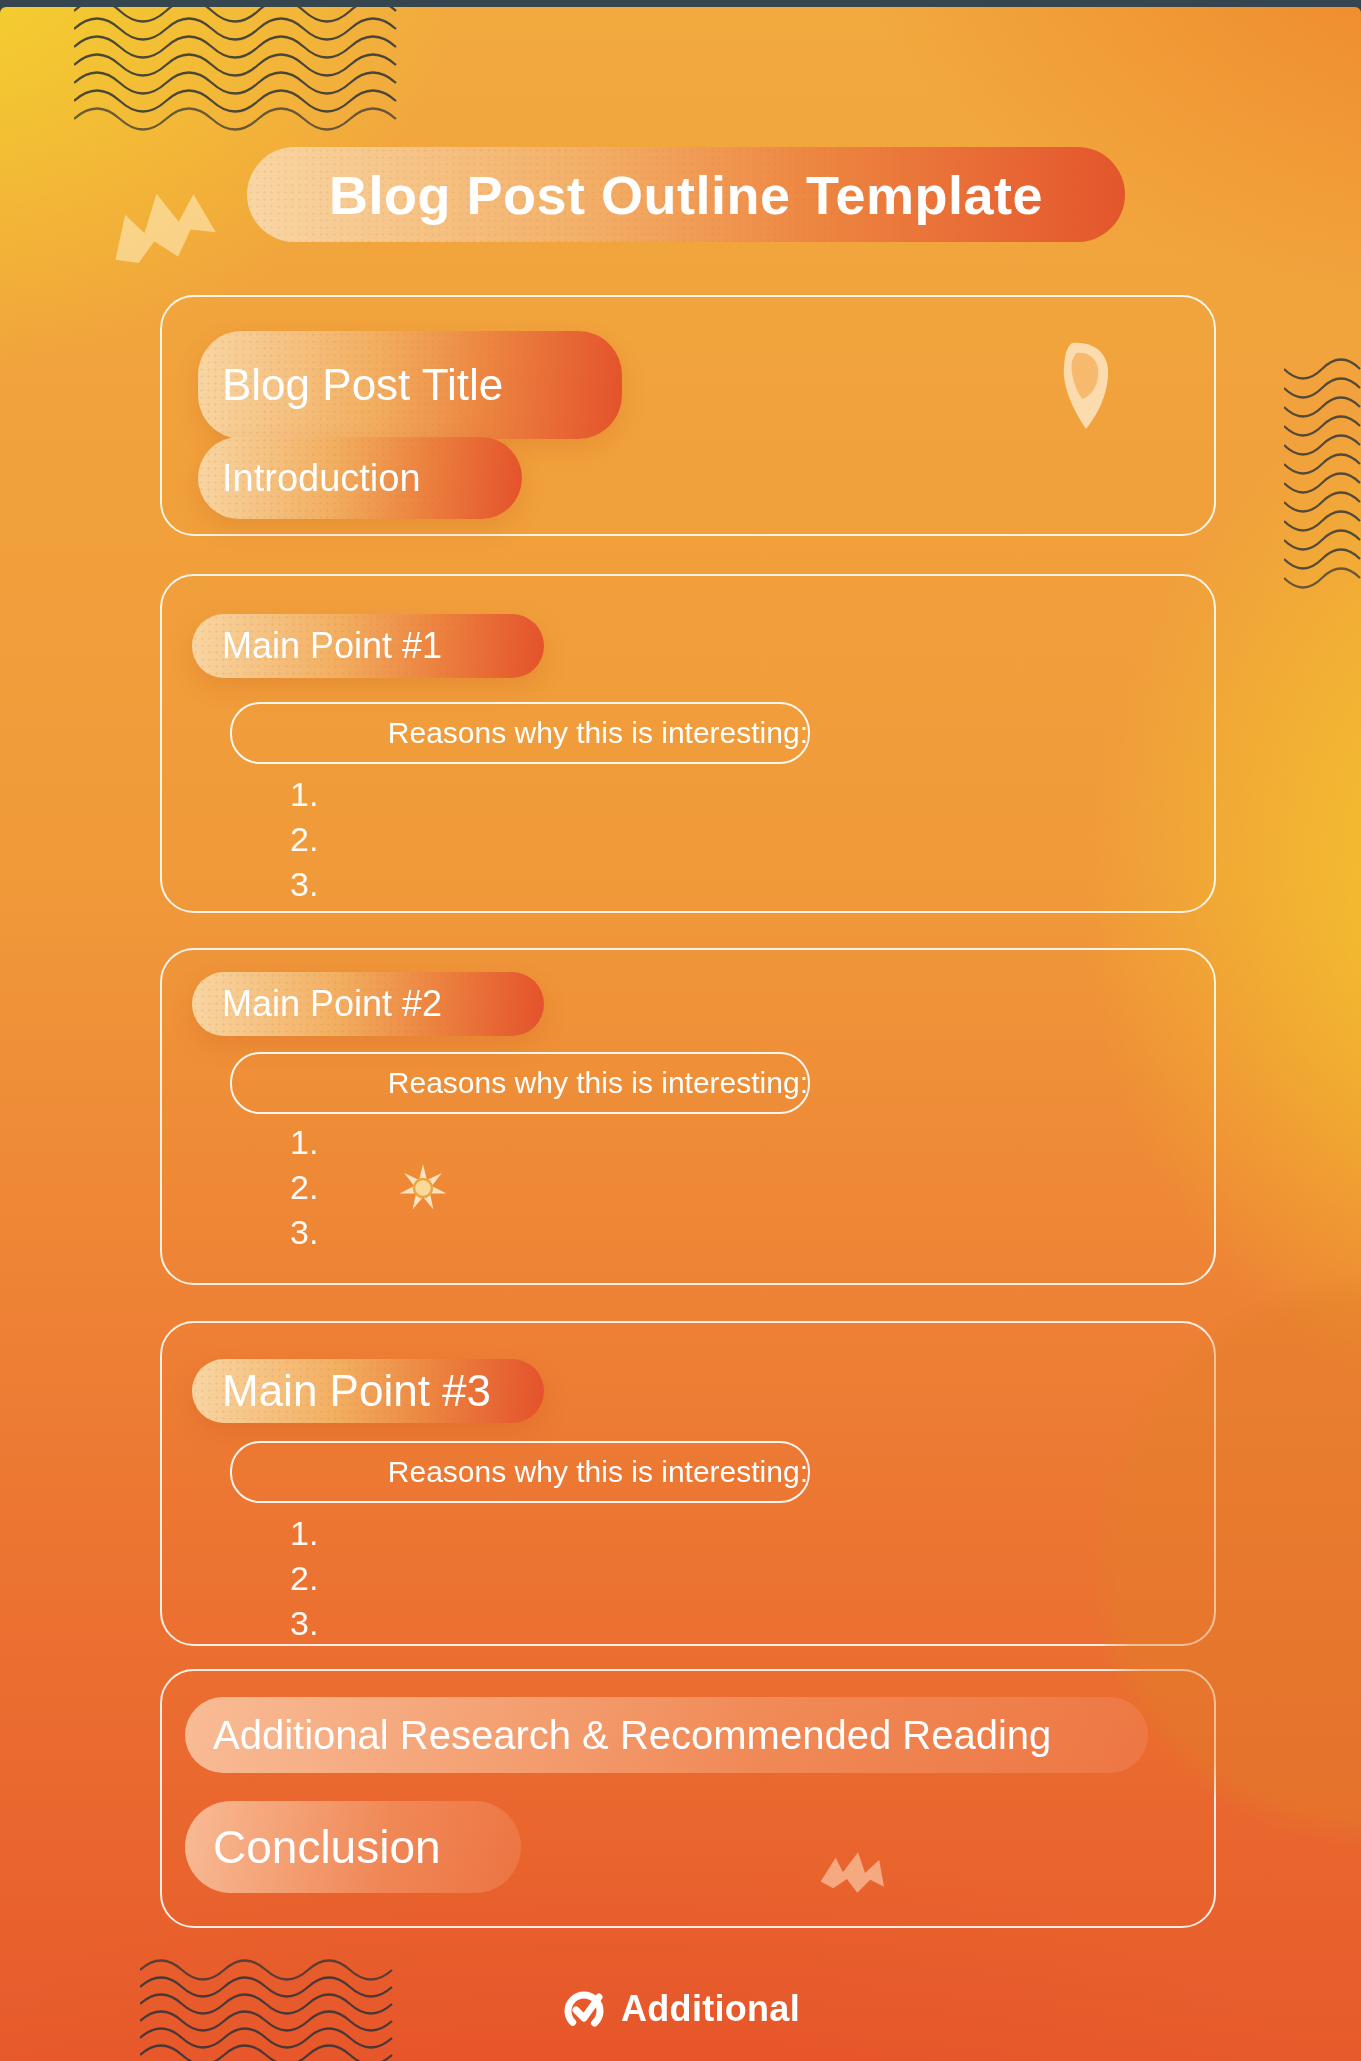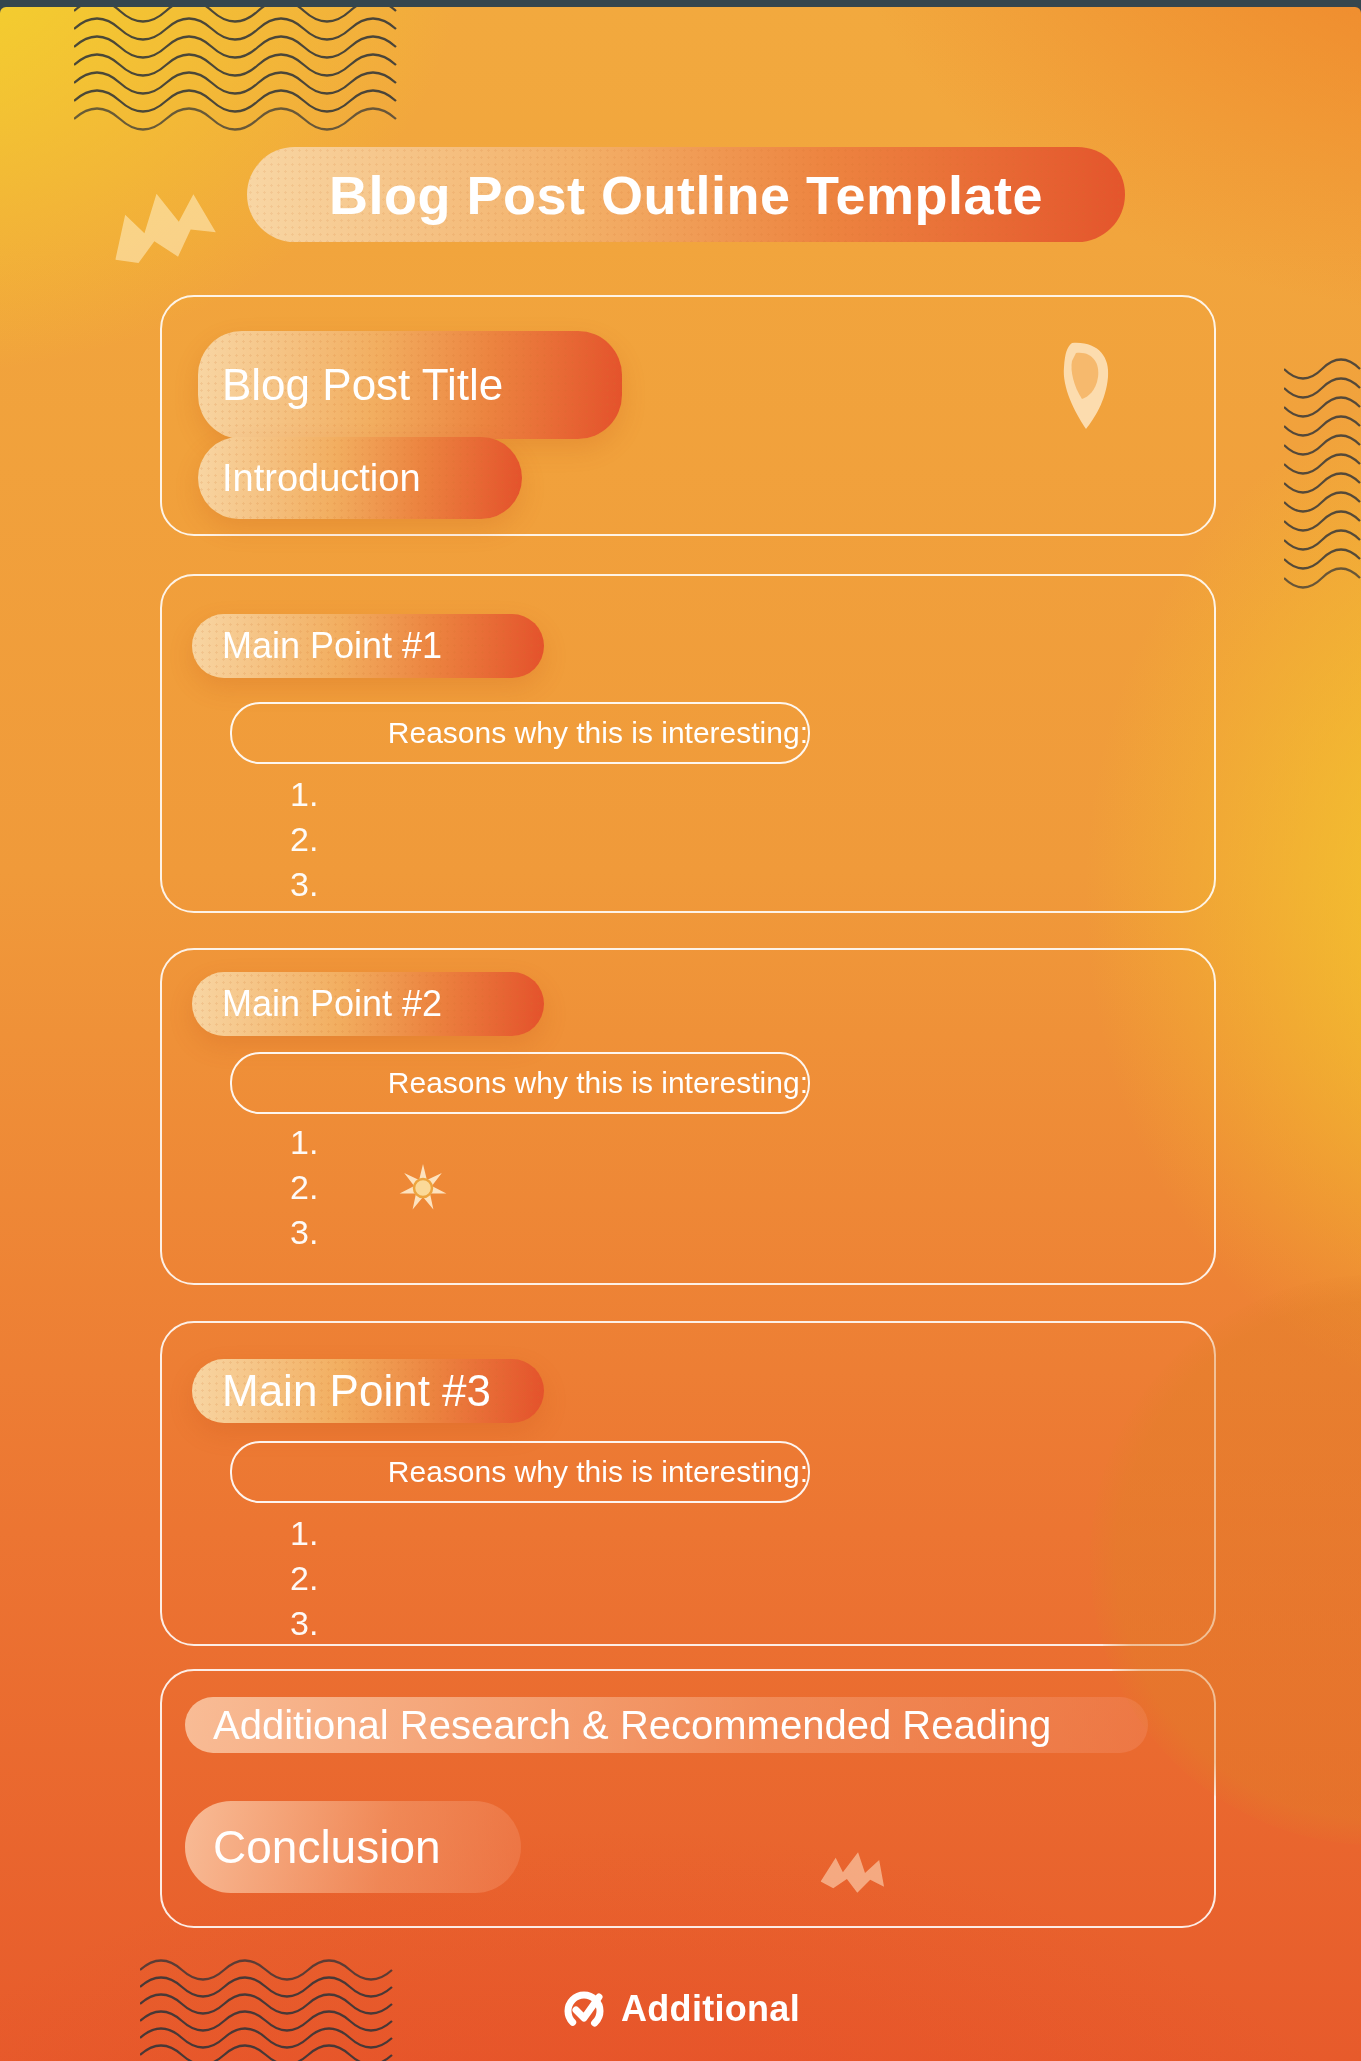--- a/index.html
+++ b/index.html
@@ -126,21 +126,21 @@
       <span>Reasons why this is interesting:</span>
     </div>
     <div class="num-list" style="top:188px;">
       <div>1.</div>
       <div>2.</div>
       <div>3.</div>
     </div>
   </div>
 
   <div class="box" style="top:1662px;height:255px;">
-    <div class="pill-soft" style="left:23px;top:26px;width:935px;height:56px;border-radius:38px;font-size:40px;padding-left:28px;">
+    <div class="pill-soft" style="left:23px;top:26px;width:935px;height:76px;border-radius:38px;font-size:40px;padding-left:28px;">
       <span>Additional Research &amp; Recommended Reading</span>
     </div>
     <div class="pill-soft" style="left:23px;top:130px;width:308px;height:92px;border-radius:46px;font-size:46px;padding-left:28px;">
       <span>Conclusion</span>
     </div>
     <svg class="deco" style="left:660px;top:172px;transform:rotate(8deg);" width="66" height="62" viewBox="0 0 108 72">
       <polygon points="0,56 19,14 34,36 54,0 70,32 90,8 104,50 80,42 62,66 42,46 22,64" fill="rgba(255,228,198,.55)"></polygon>
     </svg>
   </div>
 

